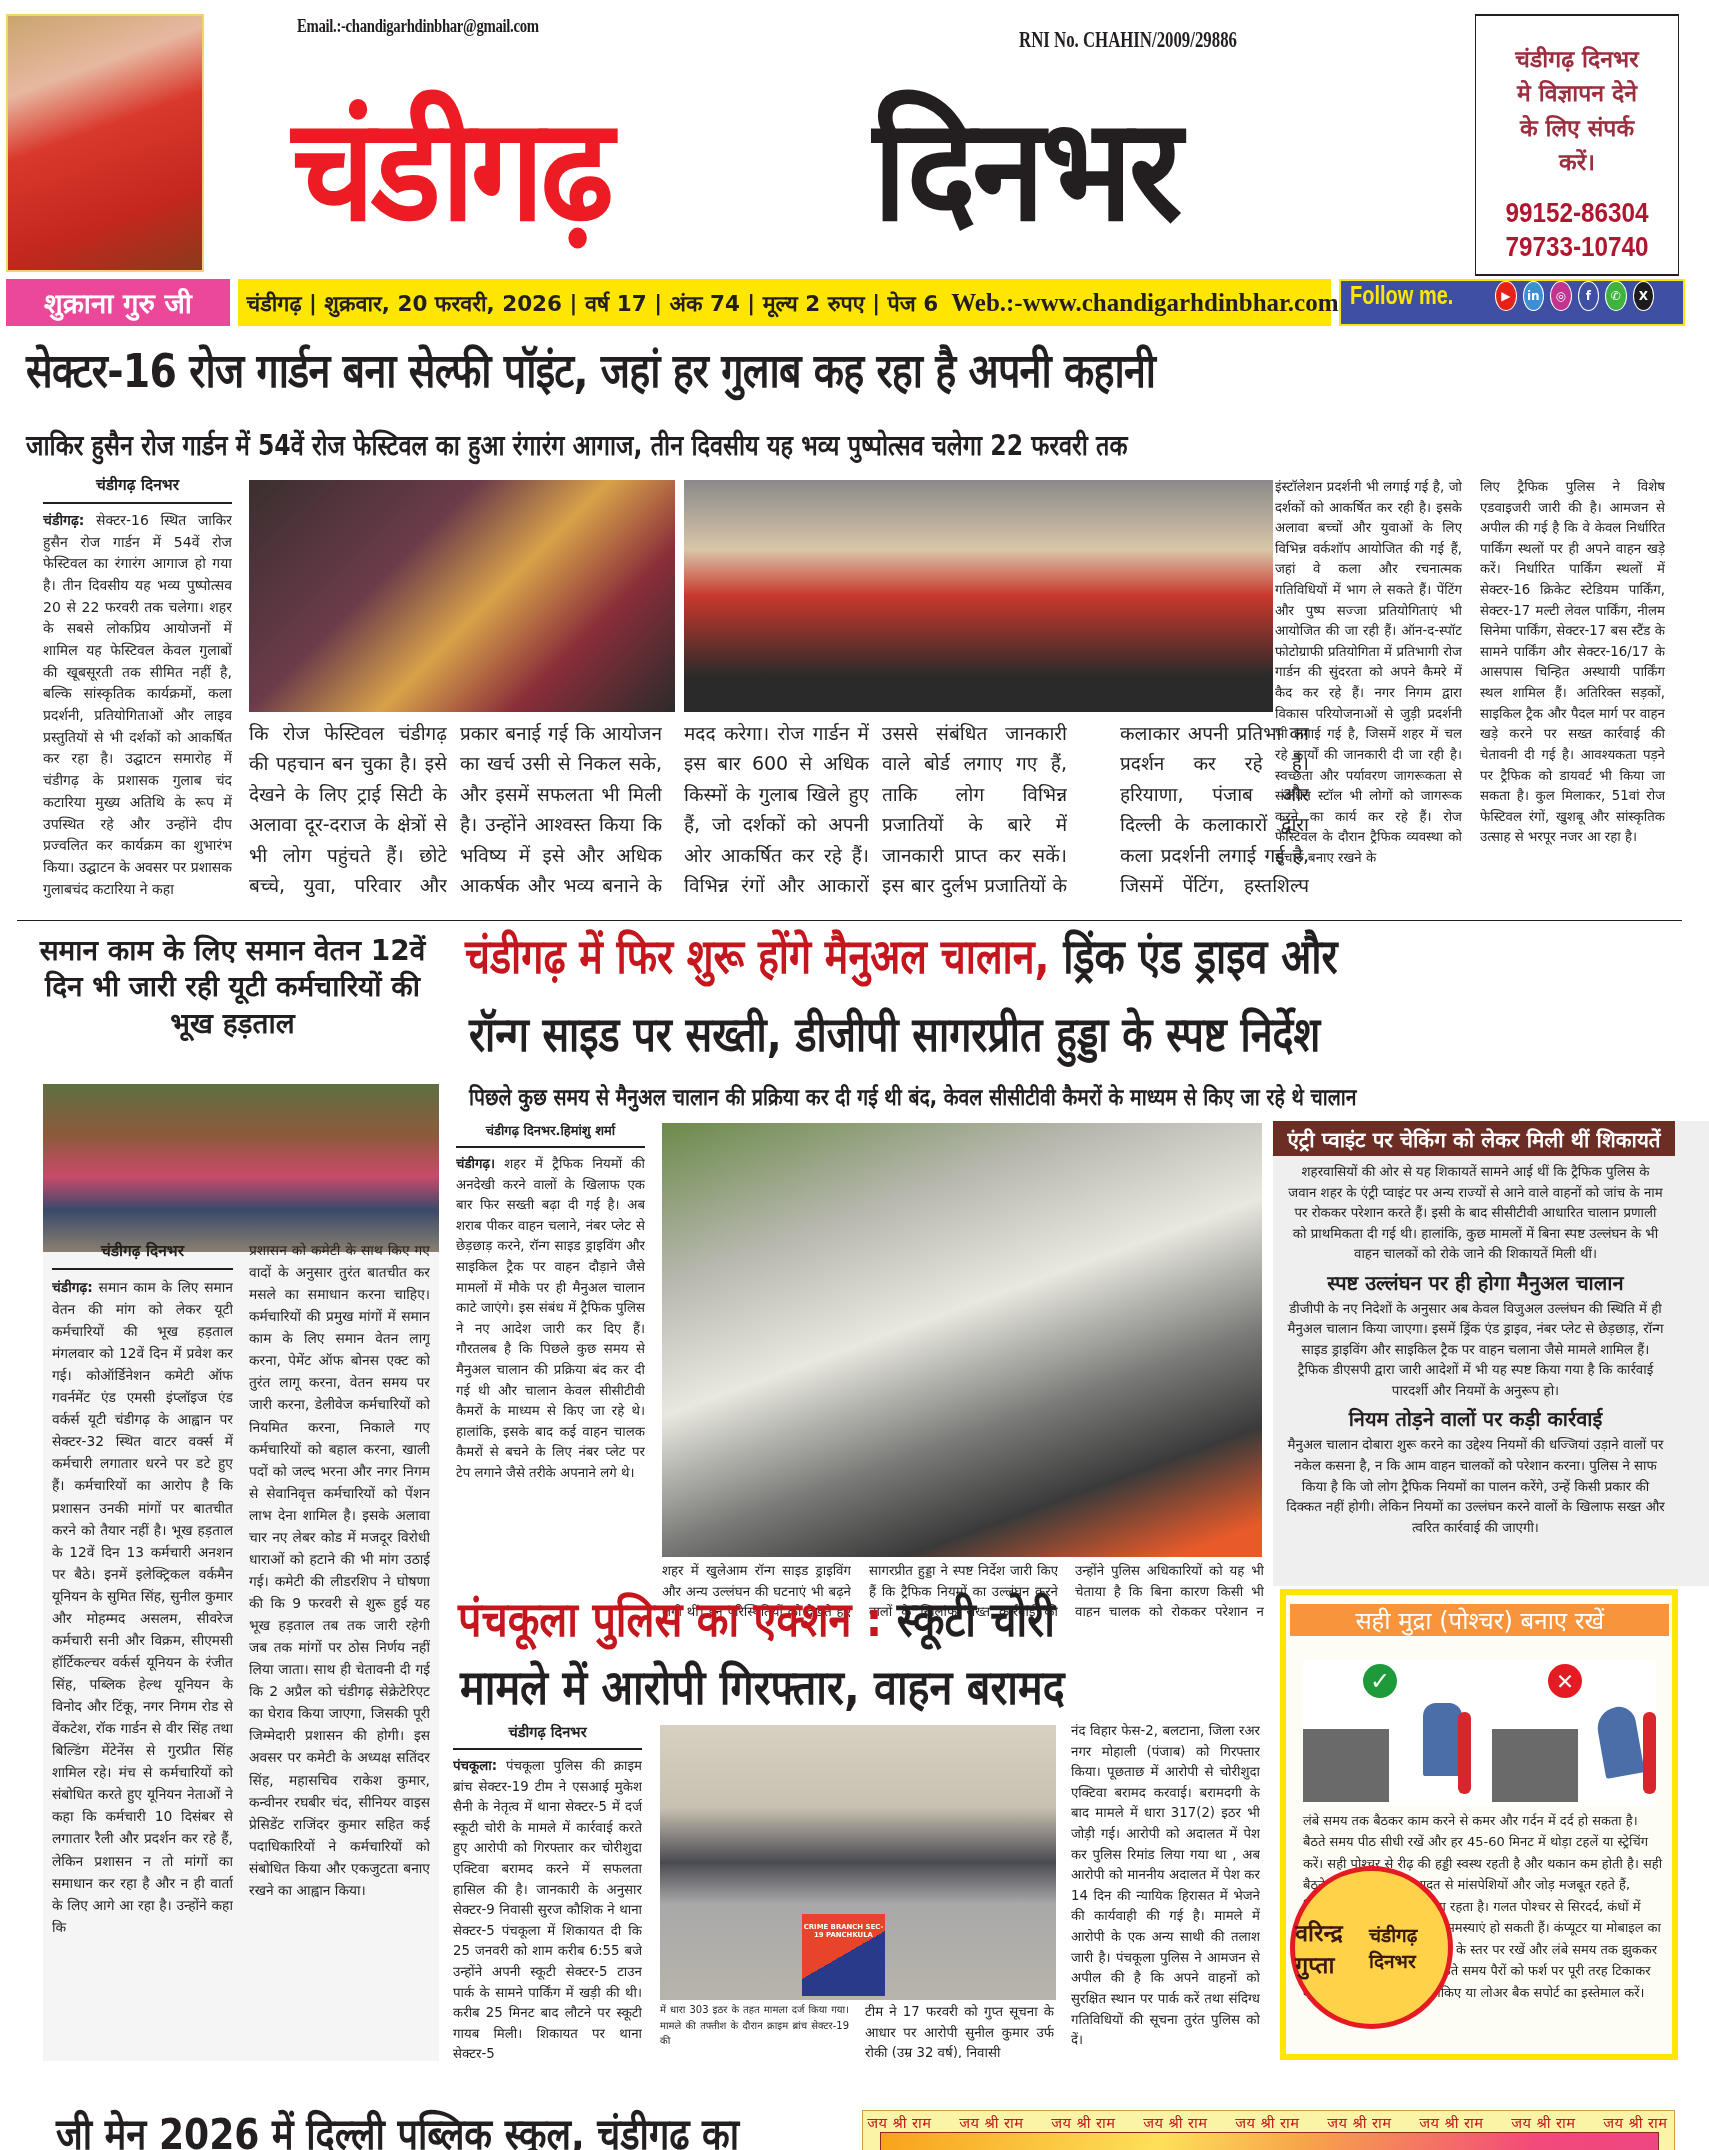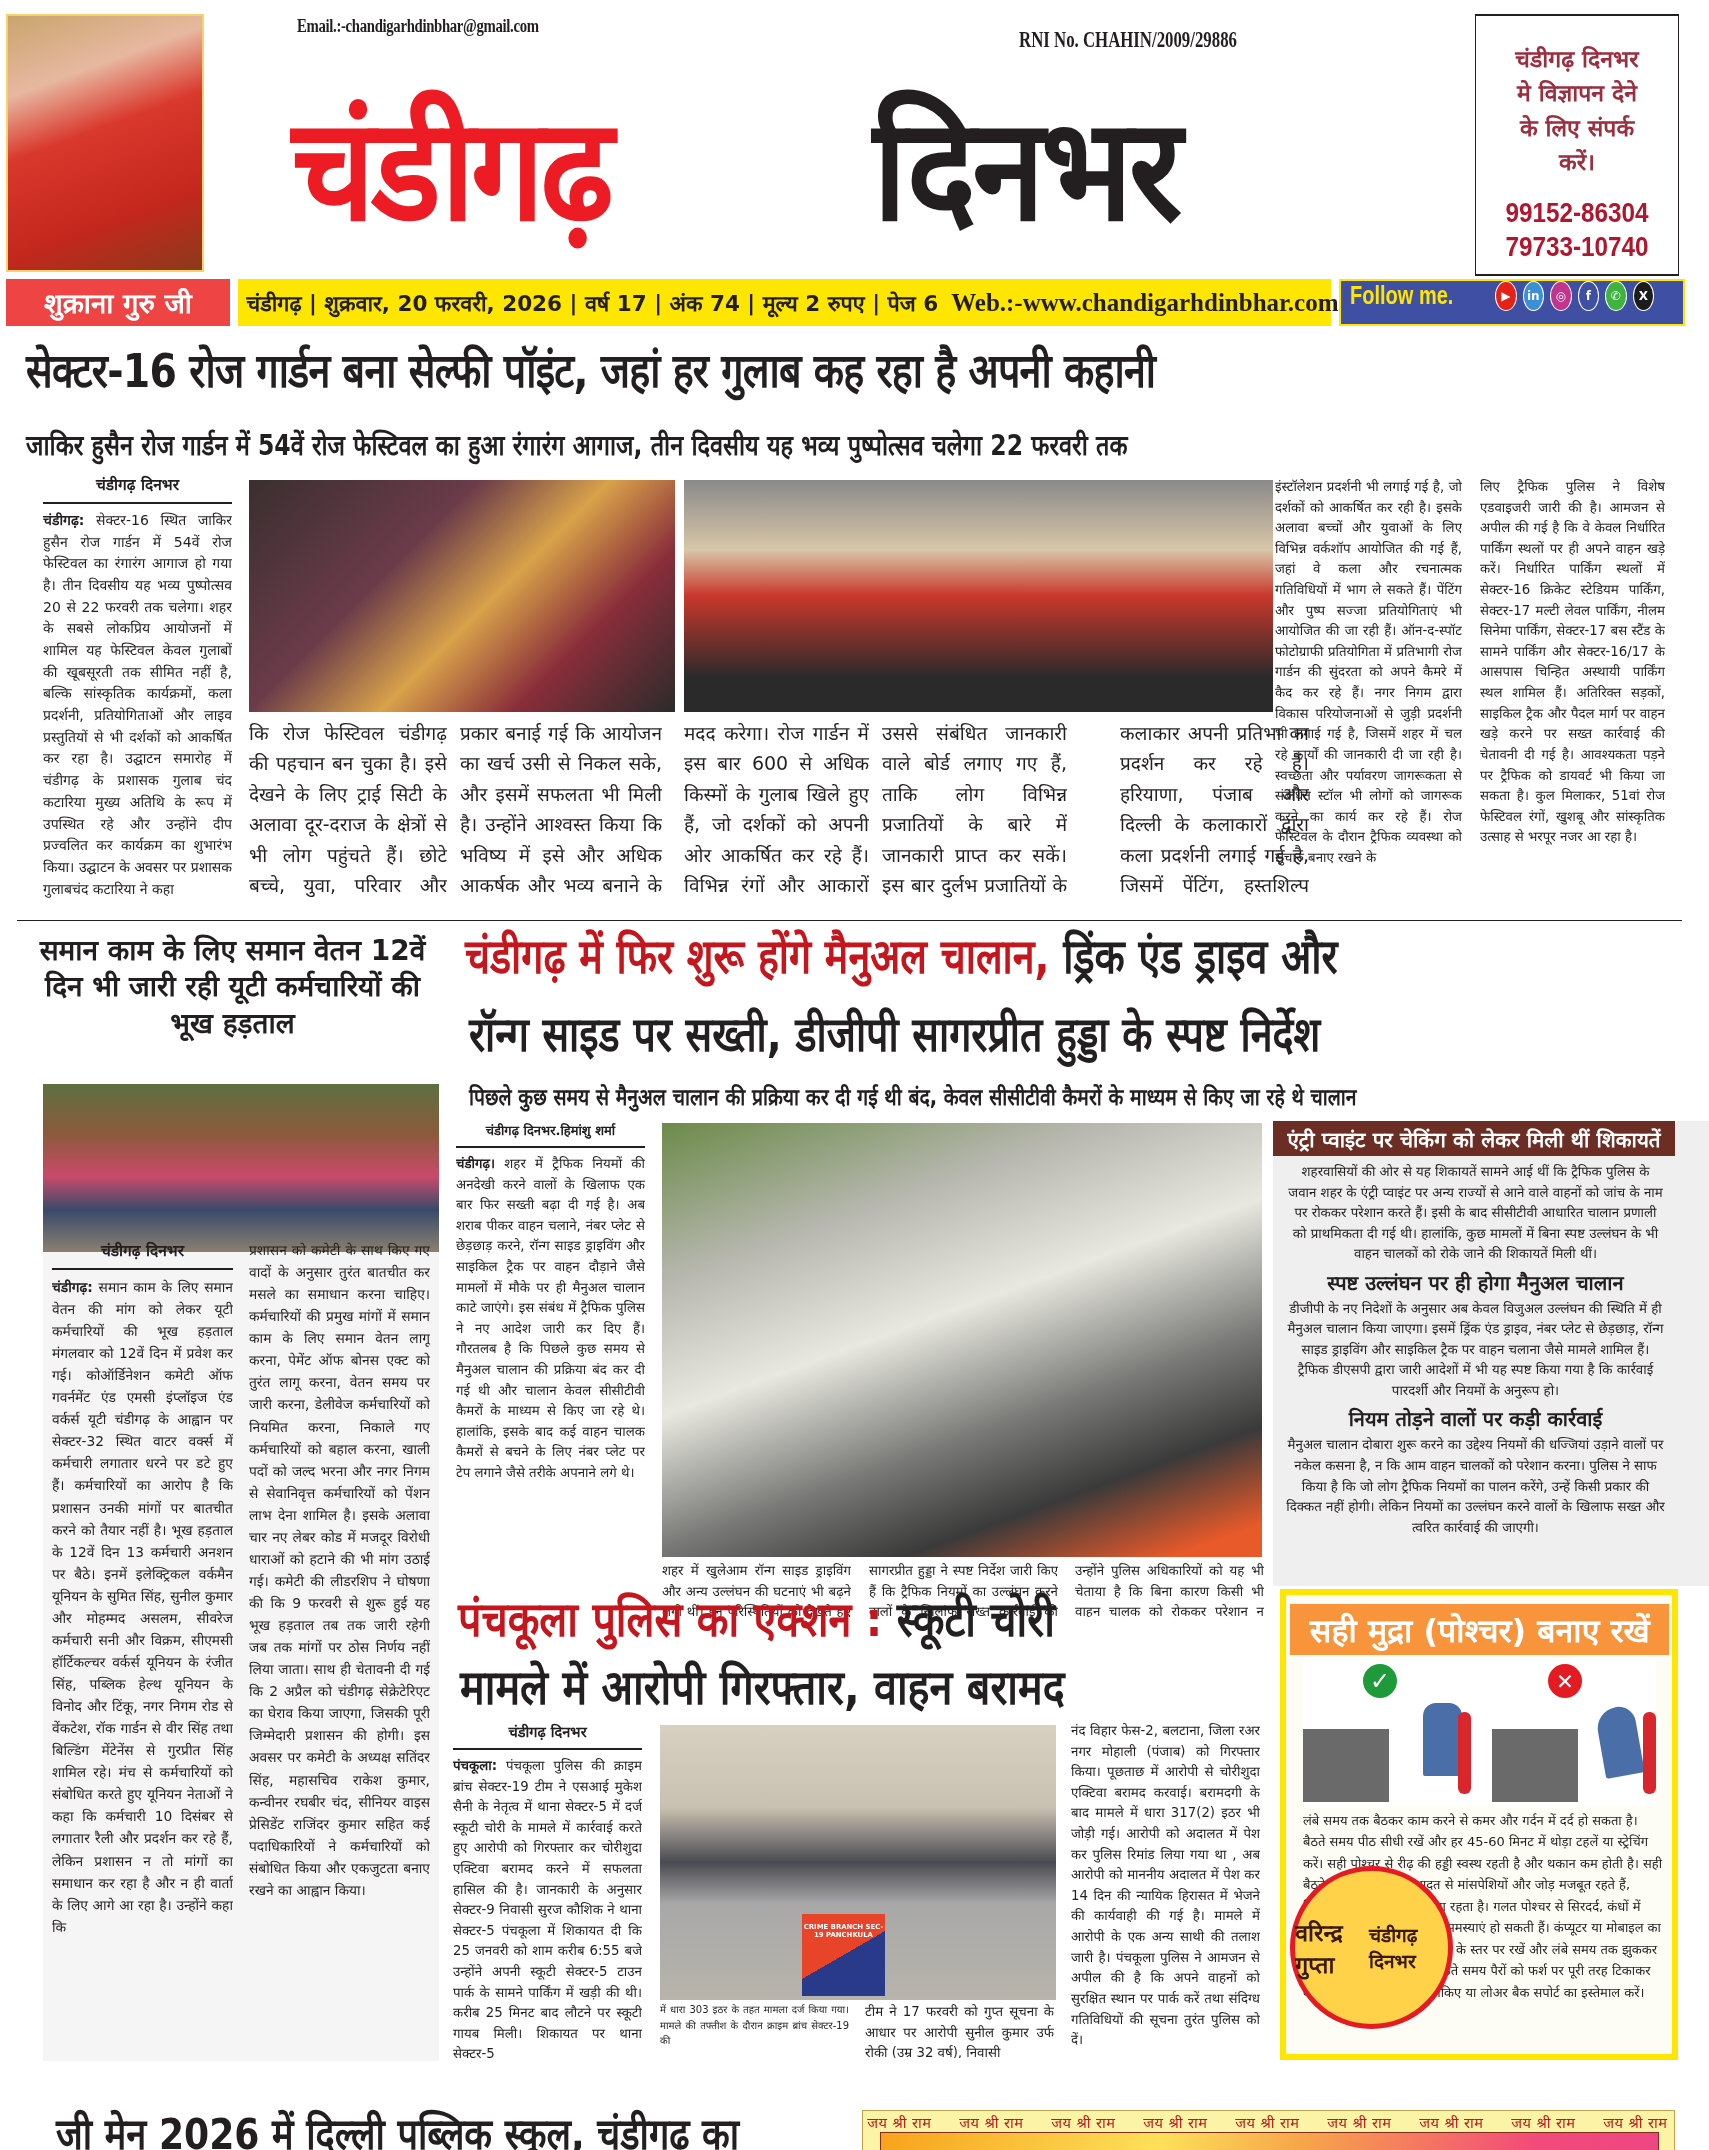--- a/index.html
+++ b/index.html
@@ -13,21 +13,21 @@
   .photo { background: linear-gradient(160deg,#c9a56d 0%,#e7b8a0 25%,#d9382c 45%,#c4271d 75%,#8b3a1c 100%); border: 2.6px solid #f5d36a; }
   #email { left: 297px; top: 16.3px; font-size: 18px; font-family: "Liberation Serif", serif; font-weight: bold; letter-spacing: -0.4px; transform: scaleX(0.82); transform-origin: left; }
   #rni { left: 1019px; top: 26px; font-size: 24px; font-family: "Liberation Serif", serif; font-weight: bold; transform: scaleX(0.7); transform-origin: left; }
   #title-red { left: 292px; top: 99px; font-size: 142px; font-weight: bold; color: #ed1c24; letter-spacing: -4.3px; line-height: 1; transform: scaleX(0.92); transform-origin: left; }
   #title-black { left: 873px; top: 99px; font-size: 142px; font-weight: bold; color: #231f20; letter-spacing: -4.3px; line-height: 1; transform: scaleX(0.92); transform-origin: left; }
   #ad-box { left: 1475px; top: 13.8px; width: 204px; height: 262px; border: 2.6px solid #231f20; border-left-width: 1.3px; border-right-width: 1.3px; text-align: center; padding-top: 26px; }
   #ad-box .ad-line { font-size: 23px; font-weight: bold; color: #9b2f3f; line-height: 1.5; }
   #ad-box .ad-phone { font-size: 27px; font-weight: bold; color: #b0172e; font-family: "Liberation Sans", sans-serif; transform: scaleX(0.9); line-height: 1.25; }
 
   #strip { left: 6px; top: 279px; width: 1680px; height: 47px; }
-  #shukrana { left: 0; top: 0; width: 224px; height: 47px; background: #ef4444; color: #fff; font-size: 27.5px; font-weight: bold; display: flex; align-items: center; justify-content: center; }
+  #shukrana { left: 0; top: 0; width: 224px; height: 47px; background: #ec4899; color: #fff; font-size: 27.5px; font-weight: bold; display: flex; align-items: center; justify-content: center; }
   #dateline { left: 232px; top: 0; width: 1093px; height: 47px; background: #ffe600; font-size: 21.5px; font-weight: bold; display: flex; align-items: center; padding-left: 8.6px; white-space: nowrap; }
   #dateline .web { font-family: "Liberation Serif", serif; font-size: 25px; margin-left: 13px; }
   #follow { left: 1333px; top: 0; width: 346px; height: 47px; background: #3f4fa3; border: 2.6px solid #ffe600; display: flex; align-items: flex-start; padding-left: 8.6px; gap: 6px; }
   #follow .label { color: #ffe600; font-size: 25px; font-weight: bold; font-family: "Liberation Sans", sans-serif; margin-right: 10.3px; transform: scaleX(0.8); transform-origin: left; }
   .soc { width: 21.5px; height: 30px; border-radius: 50%; display: flex; align-items: center; justify-content: center; color: #fff; font-weight: bold; font-size: 12px; border: 0.9px solid #fff; }
 
   
   .hl { font-weight: bold; line-height: 1.15; white-space: nowrap; }
   #h1 { left: 26px; top: 344px; font-size: 47px; letter-spacing: -0.9px; transform: scaleX(0.84); transform-origin: left; }
   #h1-sub { left: 26px; top: 430px; font-size: 28px; transform: scaleX(0.84); transform-origin: left; }
@@ -36,21 +36,21 @@
   .col { font-size: 14px; line-height: 1.55; text-align: justify; color: #231f20; overflow: hidden; }
   .col.small { font-size: 19px; line-height: 1.6; }
   .byline { font-size: 15.5px; font-weight: bold; text-align: center; padding-bottom: 6.9px; border-bottom: 2.2px solid #231f20; margin-bottom: 6px; }
   .lead { font-weight: bold; }
   .img { overflow: hidden; }
 
   .dashed { border-top: 1.3px solid #231f20; }
 
   
   #posture { left: 1280px; top: 1589px; width: 398px; height: 471px; border: 6px solid #ffe600; background: #fdfcf5; }
-  #posture-title { left: 4.3px; top: 8.6px; width: 379px; height: 51px; background: #f7943c; color: #fff; font-size: 32px; font-weight: bold; display: flex; align-items: center; justify-content: center; }
+  #posture-title { left: 4.3px; top: 8.6px; width: 379px; height: 32px; background: #f7943c; color: #fff; font-size: 24px; font-weight: normal; display: flex; align-items: center; justify-content: center; }
   #posture-illus { left: 17px; top: 65px; width: 353px; height: 146px; background: #fff; }
   #posture-text { left: 17px; top: 215px; width: 361px; font-size: 13px; line-height: 1.65; }
   #author-badge { left: 4.3px; top: 271px; width: 163px; height: 163px; border-radius: 50%; background: #ffd24a; border: 5.2px solid #e51b23; display: flex; align-items: center; justify-content: center; }
 
   
   #sidebox { left: 1273px; top: 1121px; width: 440px; height: 465px; background: #f0efef; }
   #sidebox-title { left: 0; top: 0; width: 402px; height: 35px; background: #6b2d24; color: #fff; font-size: 20.6px; font-weight: bold; display: flex; align-items: center; justify-content: center; white-space: nowrap; }
 
   
   #holi { left: 862px; top: 2110px; width: 813px; height: 495px; background: #fbf3a6; border: 1.3px solid #c9a04a; }

